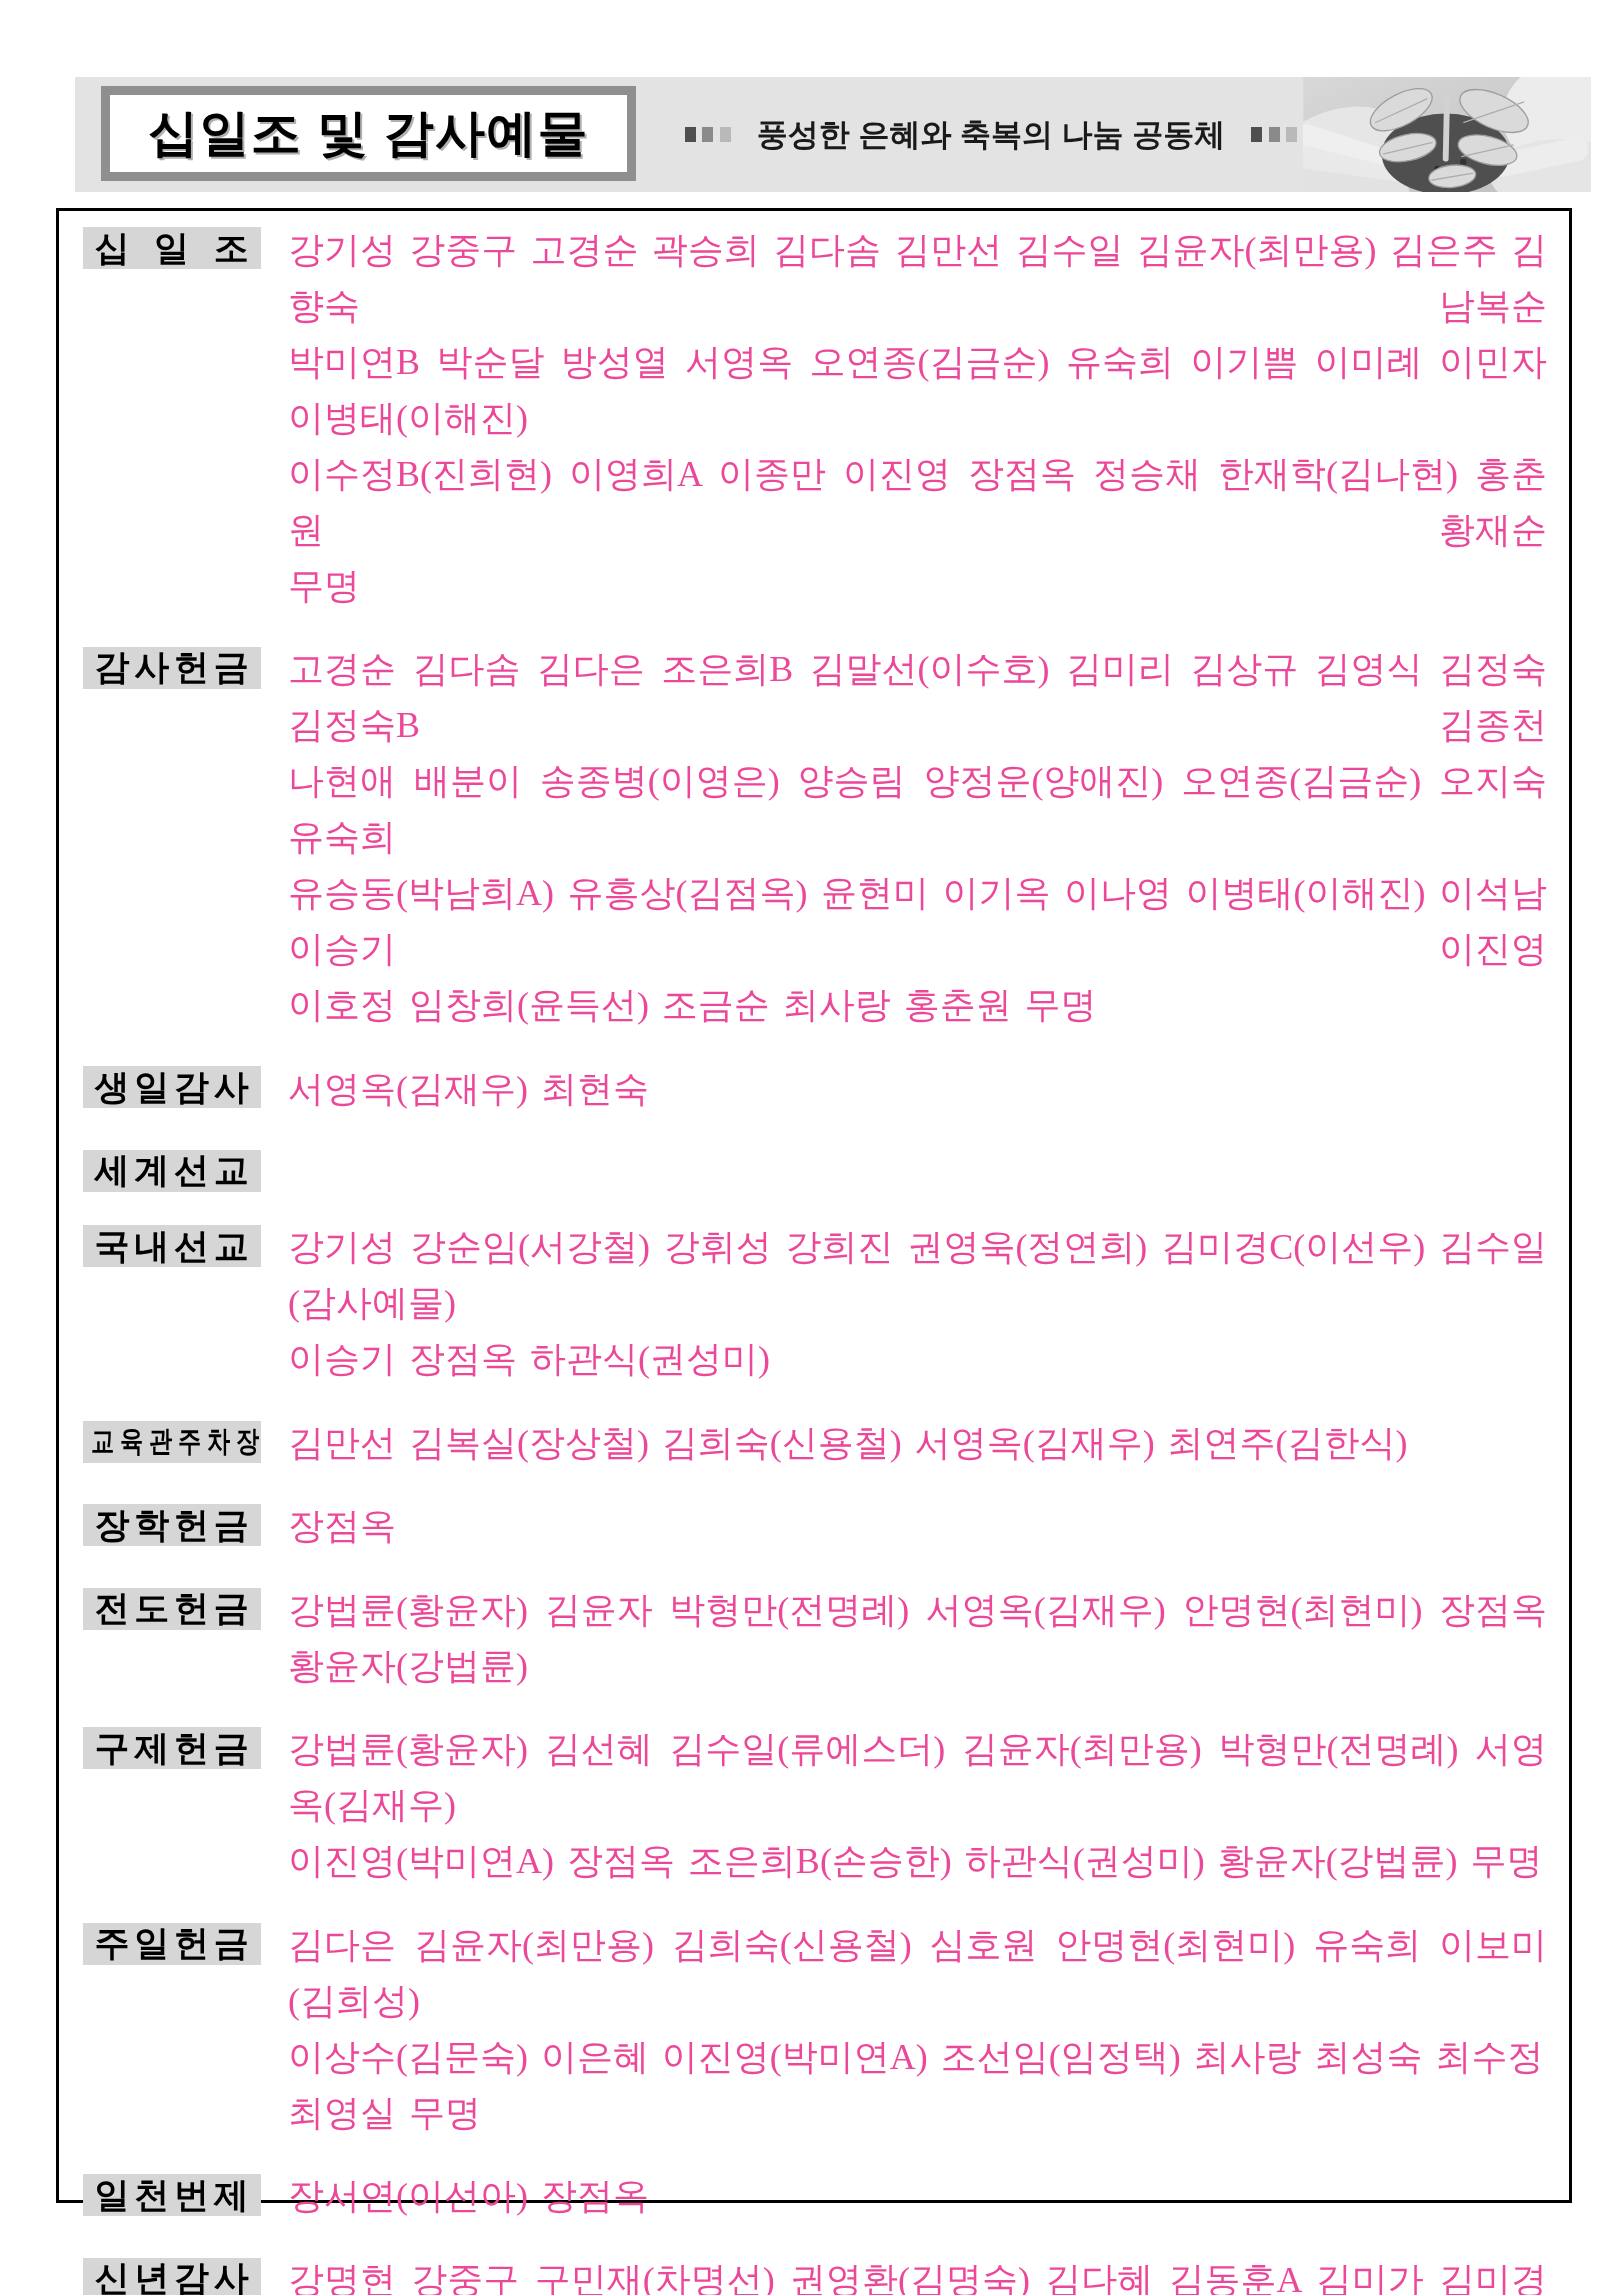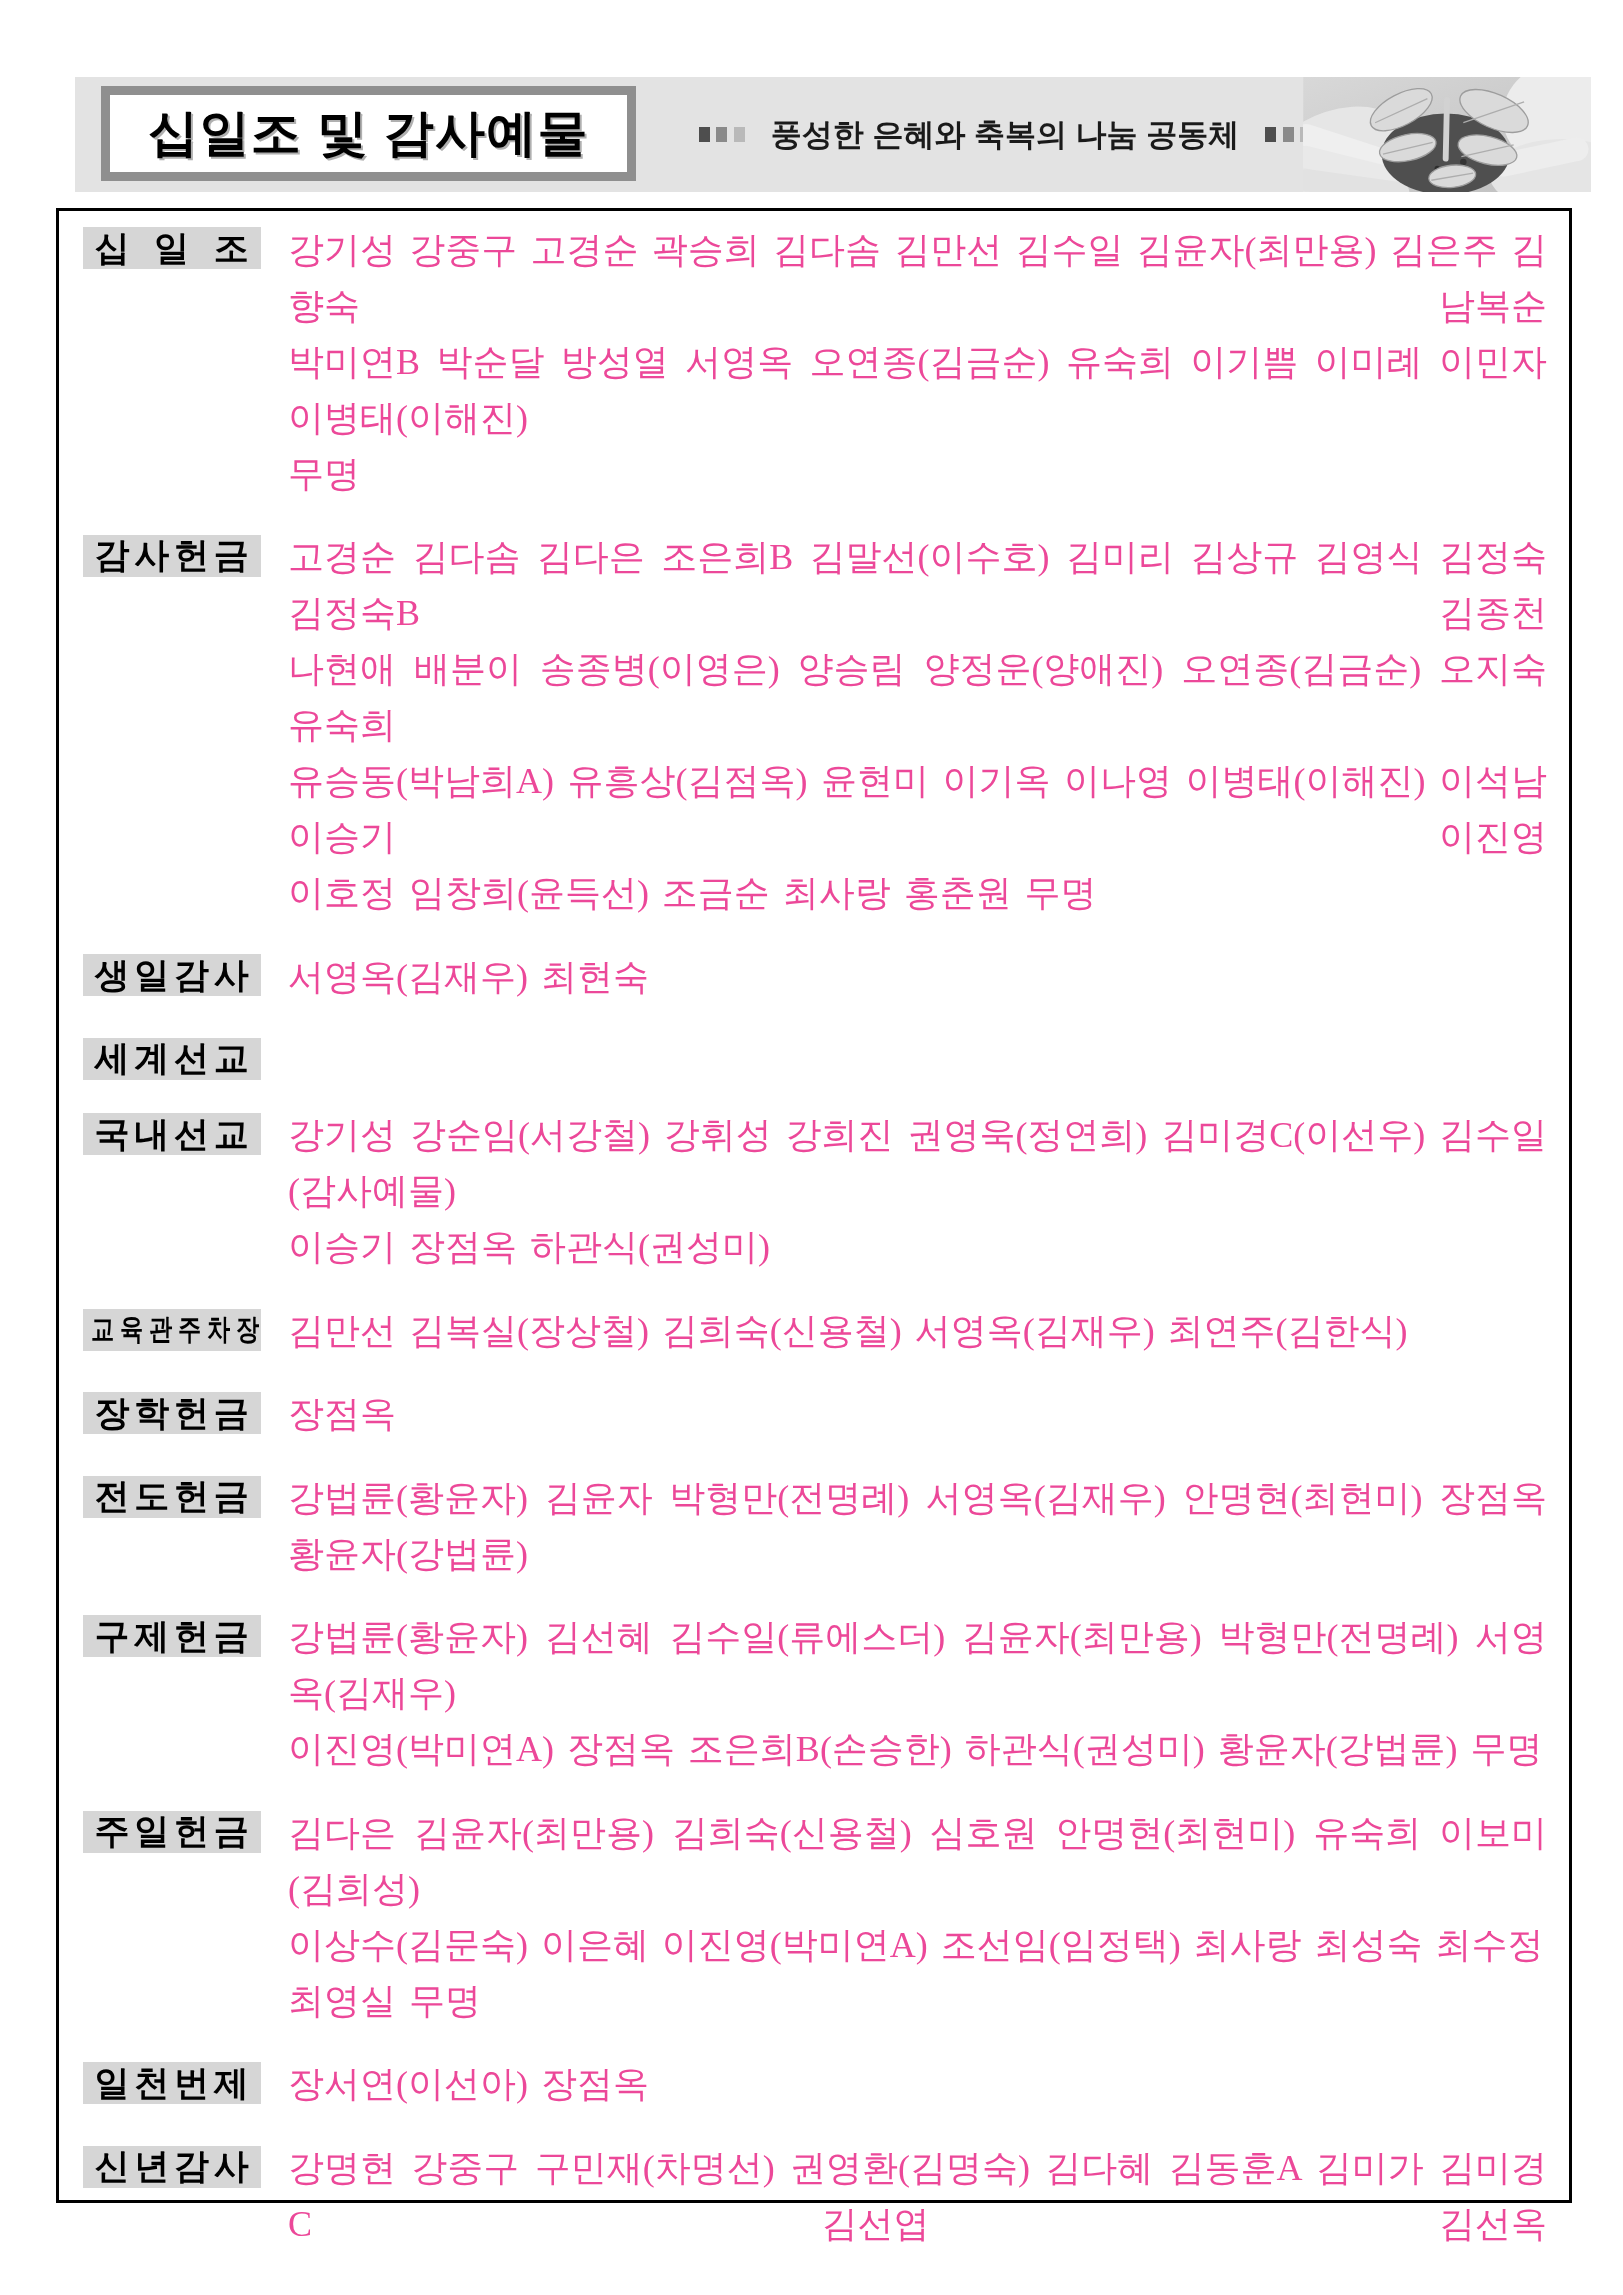--- a/index.html
+++ b/index.html
@@ -17,21 +17,21 @@
     position:absolute;left:26px;top:9.2px;width:517px;height:77px;
     border:9.2px solid #8f8f8f;background:#ffffff;
     display:flex;align-items:center;justify-content:center;
   }
   .title-text{
     font-family:"Liberation Sans","DejaVu Sans",sans-serif;
     font-weight:bold;font-size:50px;letter-spacing:1.3px;color:#000;
     text-shadow:2px 2px 0 #b0b0b0;white-space:nowrap;
   }
   .subtitle-row{
-    position:absolute;left:603px;top:0;width:654px;height:100%;
+    position:absolute;left:589px;top:0;width:654px;height:100%;
     display:flex;align-items:center;justify-content:center;gap:26px;
   }
   .squares{display:flex;gap:6.5px;align-items:center;}
   .sq{width:11px;height:15.7px;display:inline-block;}
   .subtitle-text{
     font-family:"Liberation Sans","DejaVu Sans",sans-serif;
     font-size:31px;font-weight:600;color:#1a1a1a;white-space:nowrap;
   }
   .photo{
     position:absolute;right:0;top:0;width:288px;height:115px;overflow:hidden;
@@ -133,20 +133,21 @@
   <div id="sections">
       <div class="section-row">
         <div class="section-label">
           <span class="label-char">십</span>
           <span class="label-char">일</span>
           <span class="label-char">조</span>
         </div>
         <div class="section-body">
           <div class="name-line fill">강기성 강중구 고경순 곽승희 김다솜 김만선 김수일 김윤자(최만용) 김은주 김향숙 남복순</div>
           <div class="name-line fill">박미연B 박순달 방성열 서영옥 오연종(김금순) 유숙희 이기쁨 이미례 이민자 이병태(이해진)</div>
+          <div class="name-line fill">이수정B(진희현) 이영희A 이종만 이진영 장점옥 정승채 한재학(김나현) 홍춘원 황재순</div>
           <div class="name-line">무명</div>
         </div>
       </div>
       <div class="section-row">
         <div class="section-label">
           <span class="label-char">감</span>
           <span class="label-char">사</span>
           <span class="label-char">헌</span>
           <span class="label-char">금</span>
         </div>

